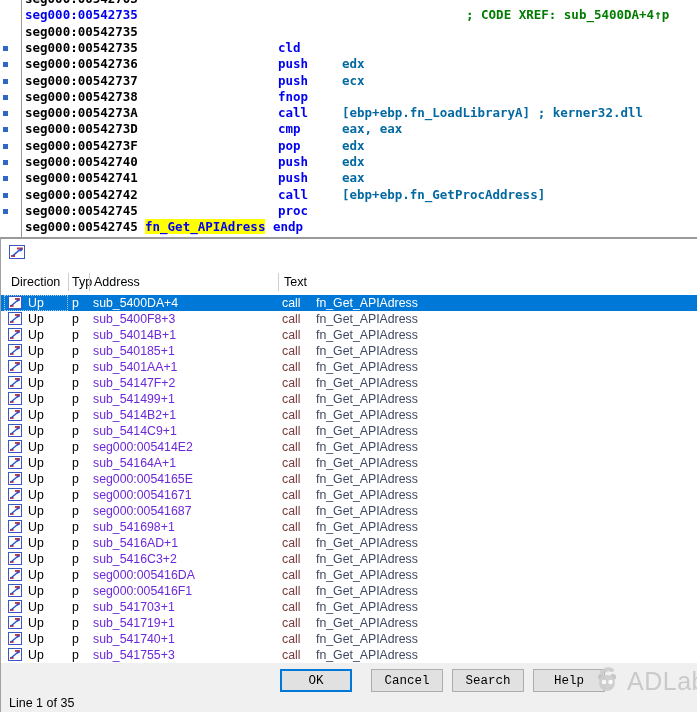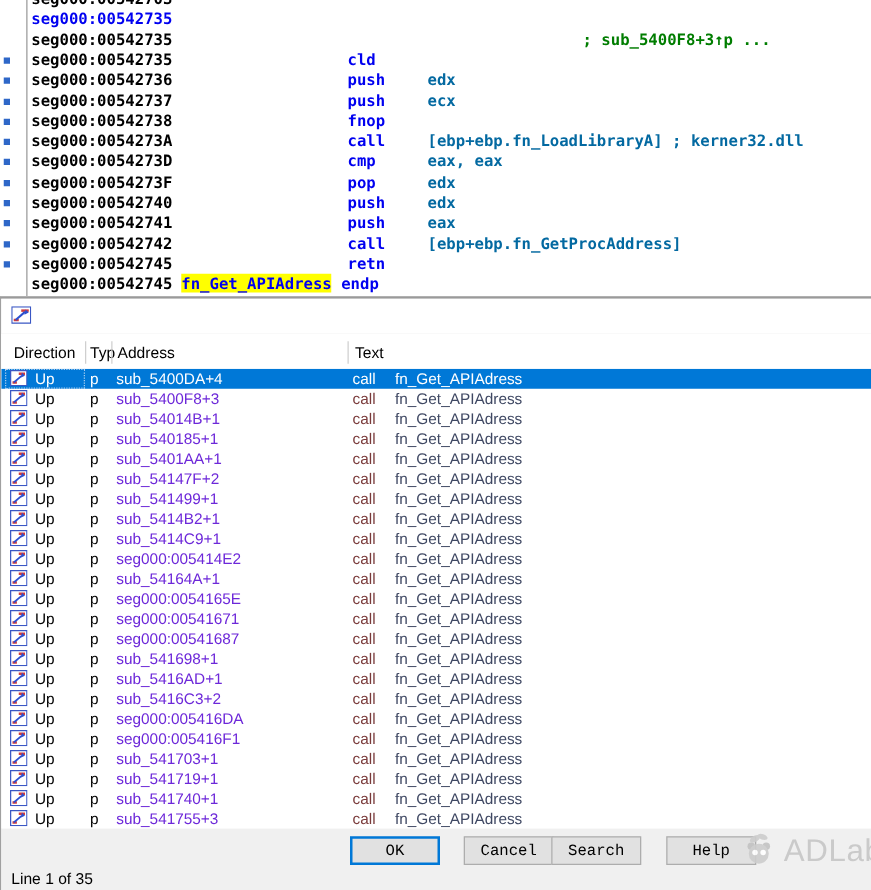--- a/index.html
+++ b/index.html
@@ -59,43 +59,43 @@
                     font-family:"Liberation Sans",sans-serif;}
 </style>
 </head>
 <body>
 
 <div class="stage">
 
   <div class="disasm">
     <div id="asm-lines">
         <div class="asm-line" style="top: -9px;"><span class="asm-addr">seg000:00542703</span></div>
-        <div class="asm-line" style="top: 7.3px;"><span class="asm-addr current">seg000:00542735</span></div>
-        <div class="asm-line" style="top: 23.6px;"><span class="asm-addr">seg000:00542735</span><span class="asm-cmt green">; sub_5400F8+3↑p ...</span></div>
+        <div class="asm-line" style="top: 7.3px;"><span class="asm-addr current">seg000:00542735</span><span class="asm-cmt green">; CODE XREF: sub_5400DA+4↑p</span></div>
+        <div class="asm-line" style="top: 23.6px;"><span class="asm-addr">seg000:00542735</span></div>
         <div class="asm-line" style="top: 39.9px;"><span class="asm-addr">seg000:00542735</span><span class="asm-mnem">cld</span></div>
         <div class="margin-dot" style="top: 45.9px;"></div>
         <div class="asm-line" style="top: 56.2px;"><span class="asm-addr">seg000:00542736</span><span class="asm-mnem">push</span><span class="asm-ops">edx</span></div>
         <div class="margin-dot" style="top: 62.2px;"></div>
         <div class="asm-line" style="top: 72.5px;"><span class="asm-addr">seg000:00542737</span><span class="asm-mnem">push</span><span class="asm-ops">ecx</span></div>
         <div class="margin-dot" style="top: 78.5px;"></div>
         <div class="asm-line" style="top: 88.8px; padding-left: 17px;"><span class="asm-addr">seg000:00542738</span><span class="asm-mnem">fnop</span></div>
         <div class="margin-dot" style="top: 94.8px;"></div>
         <div class="asm-line" style="top: 105.1px;"><span class="asm-addr">seg000:0054273A</span><span class="asm-mnem">call</span><span class="asm-ops">[ebp+ebp.fn_LoadLibraryA] ; kerner32.dll</span></div>
         <div class="margin-dot" style="top: 111.1px;"></div>
         <div class="asm-line" style="top: 121.4px;"><span class="asm-addr">seg000:0054273D</span><span class="asm-mnem">cmp</span><span class="asm-ops">eax, eax</span></div>
         <div class="margin-dot" style="top: 127.4px;"></div>
         <div class="asm-line" style="top: 137.7px;"><span class="asm-addr">seg000:0054273F</span><span class="asm-mnem">pop</span><span class="asm-ops">edx</span></div>
         <div class="margin-dot" style="top: 143.7px;"></div>
         <div class="asm-line" style="top: 154px;"><span class="asm-addr">seg000:00542740</span><span class="asm-mnem">push</span><span class="asm-ops">edx</span></div>
         <div class="margin-dot" style="top: 160px;"></div>
         <div class="asm-line" style="top: 170.3px;"><span class="asm-addr">seg000:00542741</span><span class="asm-mnem">push</span><span class="asm-ops">eax</span></div>
         <div class="margin-dot" style="top: 176.3px;"></div>
         <div class="asm-line" style="top: 186.6px;"><span class="asm-addr">seg000:00542742</span><span class="asm-mnem">call</span><span class="asm-ops">[ebp+ebp.fn_GetProcAddress]</span></div>
         <div class="margin-dot" style="top: 192.6px;"></div>
-        <div class="asm-line" style="top: 202.9px;"><span class="asm-addr">seg000:00542745</span><span class="asm-mnem">retn</span></div>
+        <div class="asm-line" style="top: 202.9px;"><span class="asm-addr">seg000:00542745</span><span class="asm-mnem">proc</span></div>
         <div class="margin-dot" style="top: 208.9px;"></div>
         <div class="asm-line" style="top: 219.2px;"><span class="asm-addr">seg000:00542745</span><span class="asm-name"><span class="hl">fn_Get_APIAdress</span> endp</span></div>
         <div class="asm-line" style="top: 235.5px;"><span class="asm-addr">seg000:00542745</span></div>
       </div>
     <div class="gutter-line"></div>
   </div>
 
   <div class="dialog">
     <div class="titlebar">
       <span class="ticon">
@@ -442,21 +442,21 @@
             <span class="caddr">sub_541755+3</span>
             <span class="cmnem">call</span>
             <span class="ctarget">fn_Get_APIAdress</span>
           </div>
         </div>
     </div>
 
     <div class="footer">
       <button class="btn default" style="left:279px">OK</button>
       <button class="btn" style="left:370px">Cancel</button>
-      <button class="btn" style="left:440px">Search</button>
+      <button class="btn" style="left:451px">Search</button>
       <button class="btn" style="left:532px">Help</button>
 
       <div class="watermark">
         <span>
           <svg width="30" height="28" viewBox="0 0 30 28">
             <ellipse cx="9" cy="6" rx="4.5" ry="2.4" fill="#cdcdcd" transform="rotate(-28 9 6)"></ellipse>
             <ellipse cx="15" cy="4.5" rx="4.2" ry="2.2" fill="#cdcdcd" transform="rotate(18 15 4.5)"></ellipse>
             <circle cx="6" cy="12" r="3" fill="#c2c2c2"></circle>
             <circle cx="18" cy="12" r="3" fill="#c2c2c2"></circle>
             <circle cx="12" cy="18" r="8" fill="#cdcdcd"></circle>

